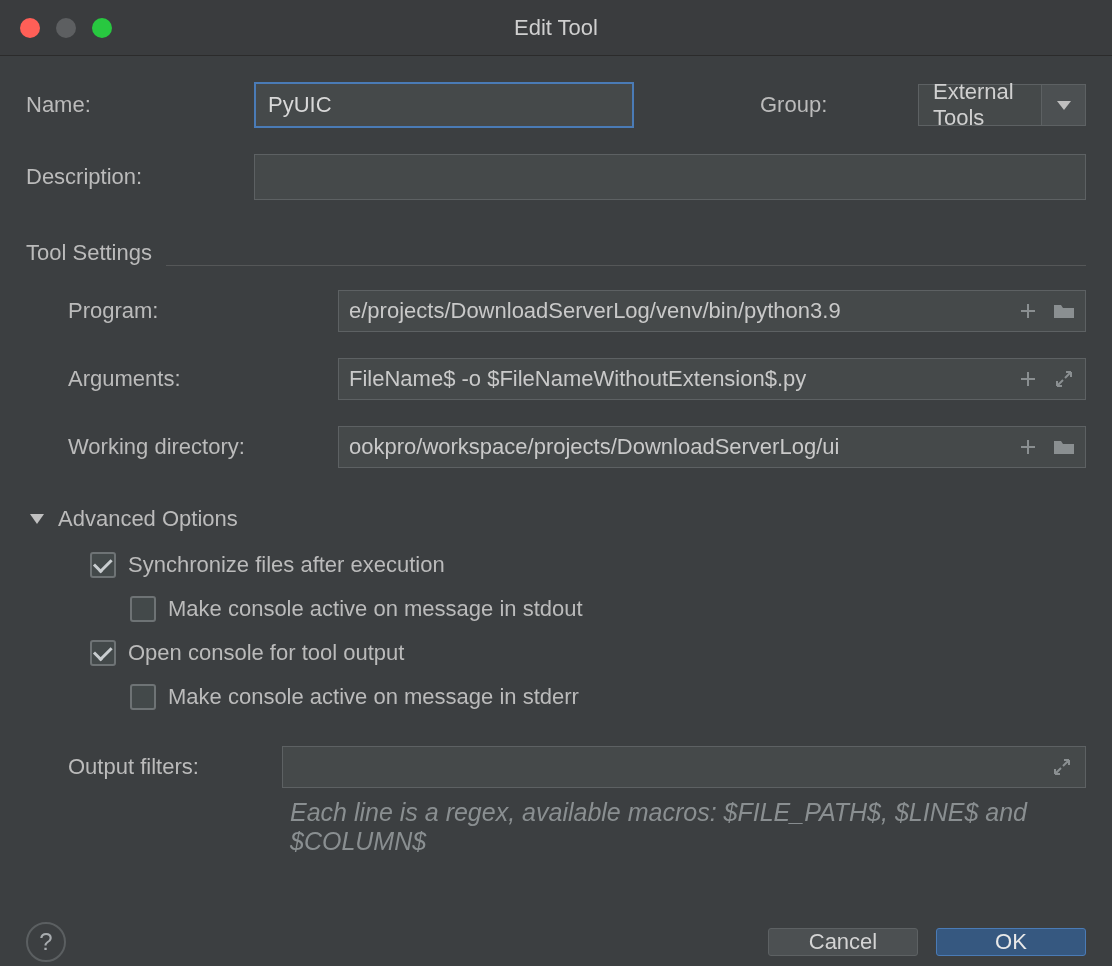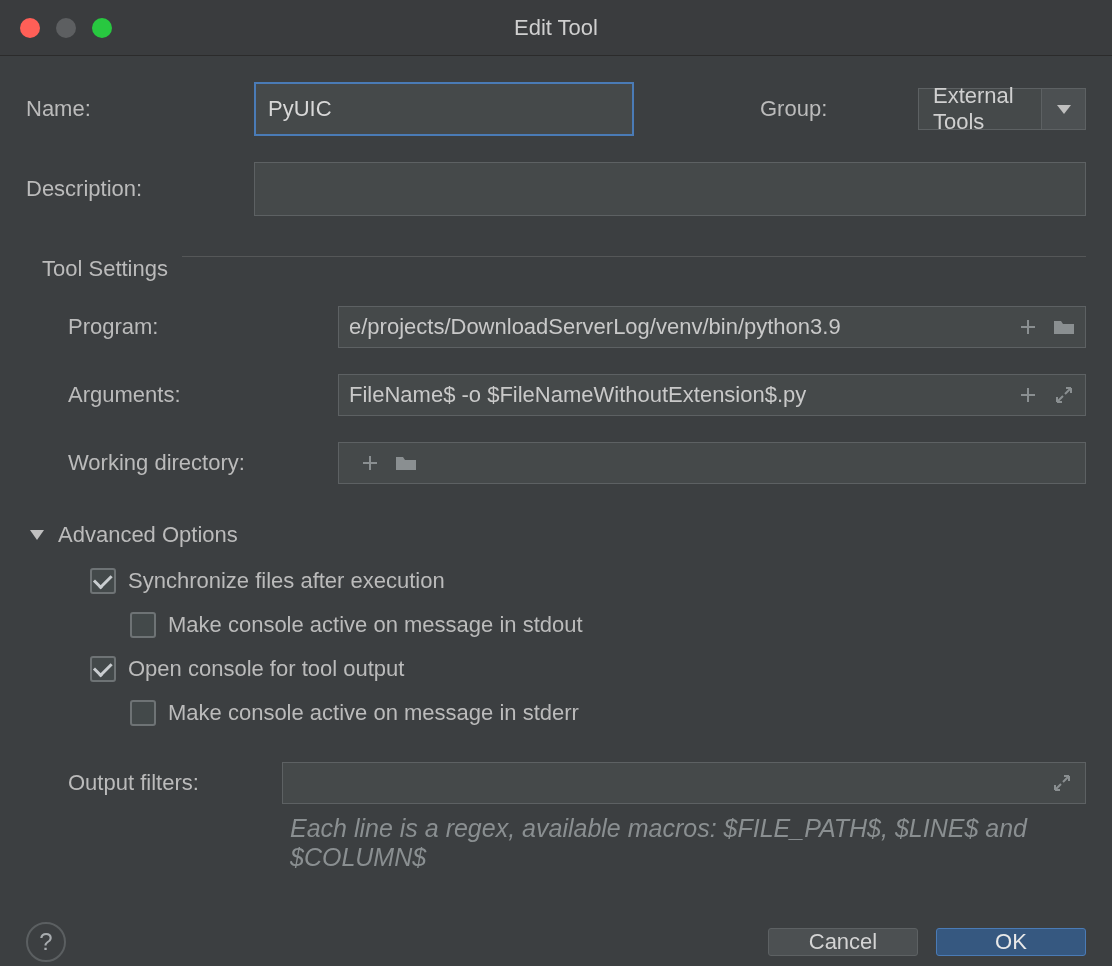--- a/index.html
+++ b/index.html
@@ -47,21 +47,21 @@
     align-items: center;
     margin-bottom: 26px;
     gap: 48px;
   }
   .label {
     min-width: 180px;
     color: #bbbbbb;
   }
   .label-narrow { min-width: 110px; }
   .input {
-    height: 54px;
+    height: 46px;
     background: #45494a;
     border: 1px solid #5d6163;
     color: #d8d8d8;
     font-size: 22px;
     padding: 0 12px;
     outline: none;
   }
   .input.focused {
     border: 2px solid #4a7bb6;
     background: #45494a;
@@ -91,22 +91,22 @@
   }
   .tri-down {
     width: 0; height: 0;
     border-left: 7px solid transparent;
     border-right: 7px solid transparent;
     border-top: 9px solid #bfbfbf;
   }
   .desc-input { flex: 1; }
   .section-header {
     display: flex;
-    align-items: flex-start;
-    margin: 14px 0 24px 16px;
+    align-items: flex-end;
+    margin: 14px 0 24px 0;
     gap: 14px;
   }
   .section-header .line {
     flex: 1;
     height: 1px;
     background: #555758;
   }
   .tool-settings-block { padding-left: 42px; }
   .ts-row {
     display: flex;
@@ -299,20 +299,21 @@
           <svg width="20" height="20" viewBox="0 0 20 20">
               <path d="M3 17 L9 11 M3 17 H8 M3 17 V12 M17 3 L11 9 M17 3 H12 M17 3 V8" stroke="#8a8f91" stroke-width="2" fill="none"></path>
             </svg>
         </div>
       </div>
     </div>
 
     <div class="ts-row" style="margin-bottom:10px">
       <div class="ts-label">Working directory:</div>
       <div class="ts-field">
+        <div class="val">ookpro/workspace/projects/DownloadServerLog/ui</div>
         <div class="iconbtn">
           <svg width="18" height="18" viewBox="0 0 18 18">
               <path d="M8 2h2v6h6v2h-6v6H8v-6H2V8h6z" fill="#8a8f91"></path>
             </svg>
         </div>
         <div class="iconbtn">
           <svg width="22" height="18" viewBox="0 0 22 18">
               <path d="M1 3h7l2 3h11v10H1z" fill="#8a8f91"></path>
             </svg>
         </div>

